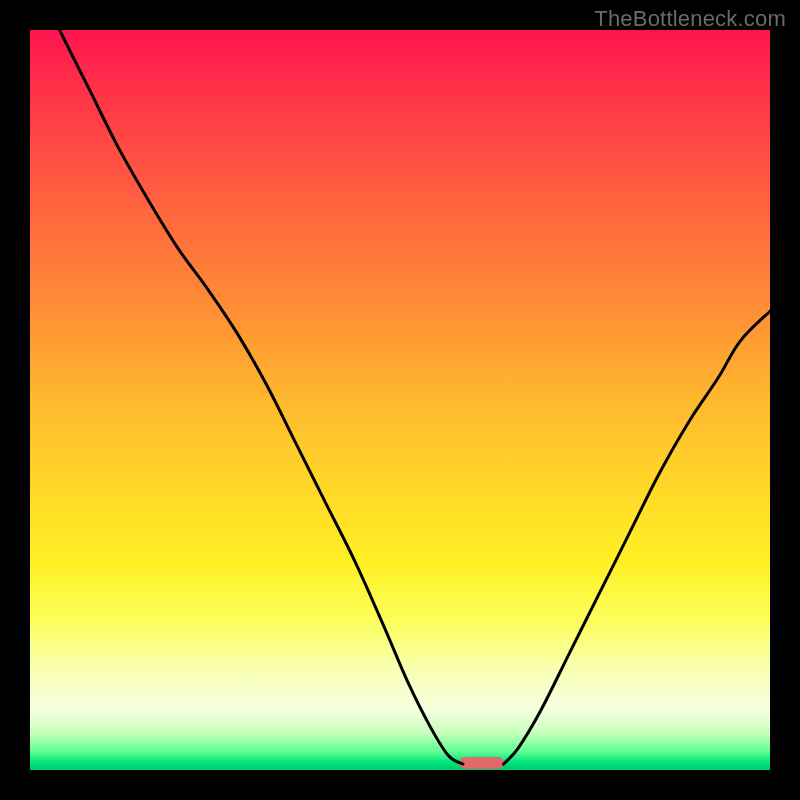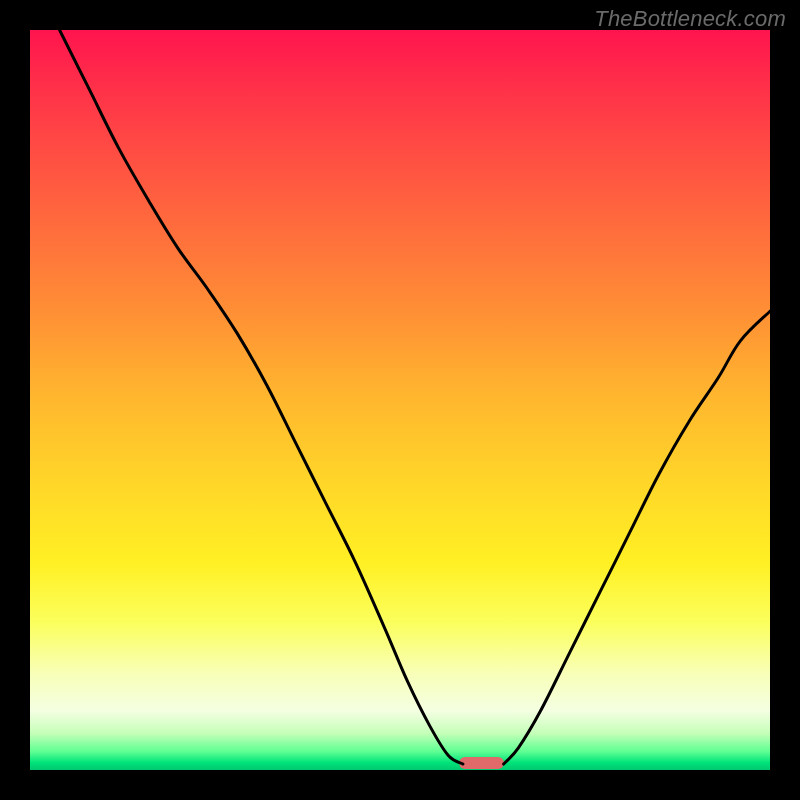--- a/index.html
+++ b/index.html
@@ -11,21 +11,20 @@
     overflow: hidden;
     font-family: Arial, Helvetica, sans-serif;
   }
   .frame {
     position: absolute;
     left: 0;
     top: 0;
     width: 800px;
     height: 800px;
     background: #000;
-    font-style: italic;
   }
   .watermark {
     position: absolute;
     top: 6px;
     right: 14px;
     color: #6a6a6a;
     font-size: 22px;
     font-weight: 500;
     letter-spacing: 0.2px;
     user-select: none;

